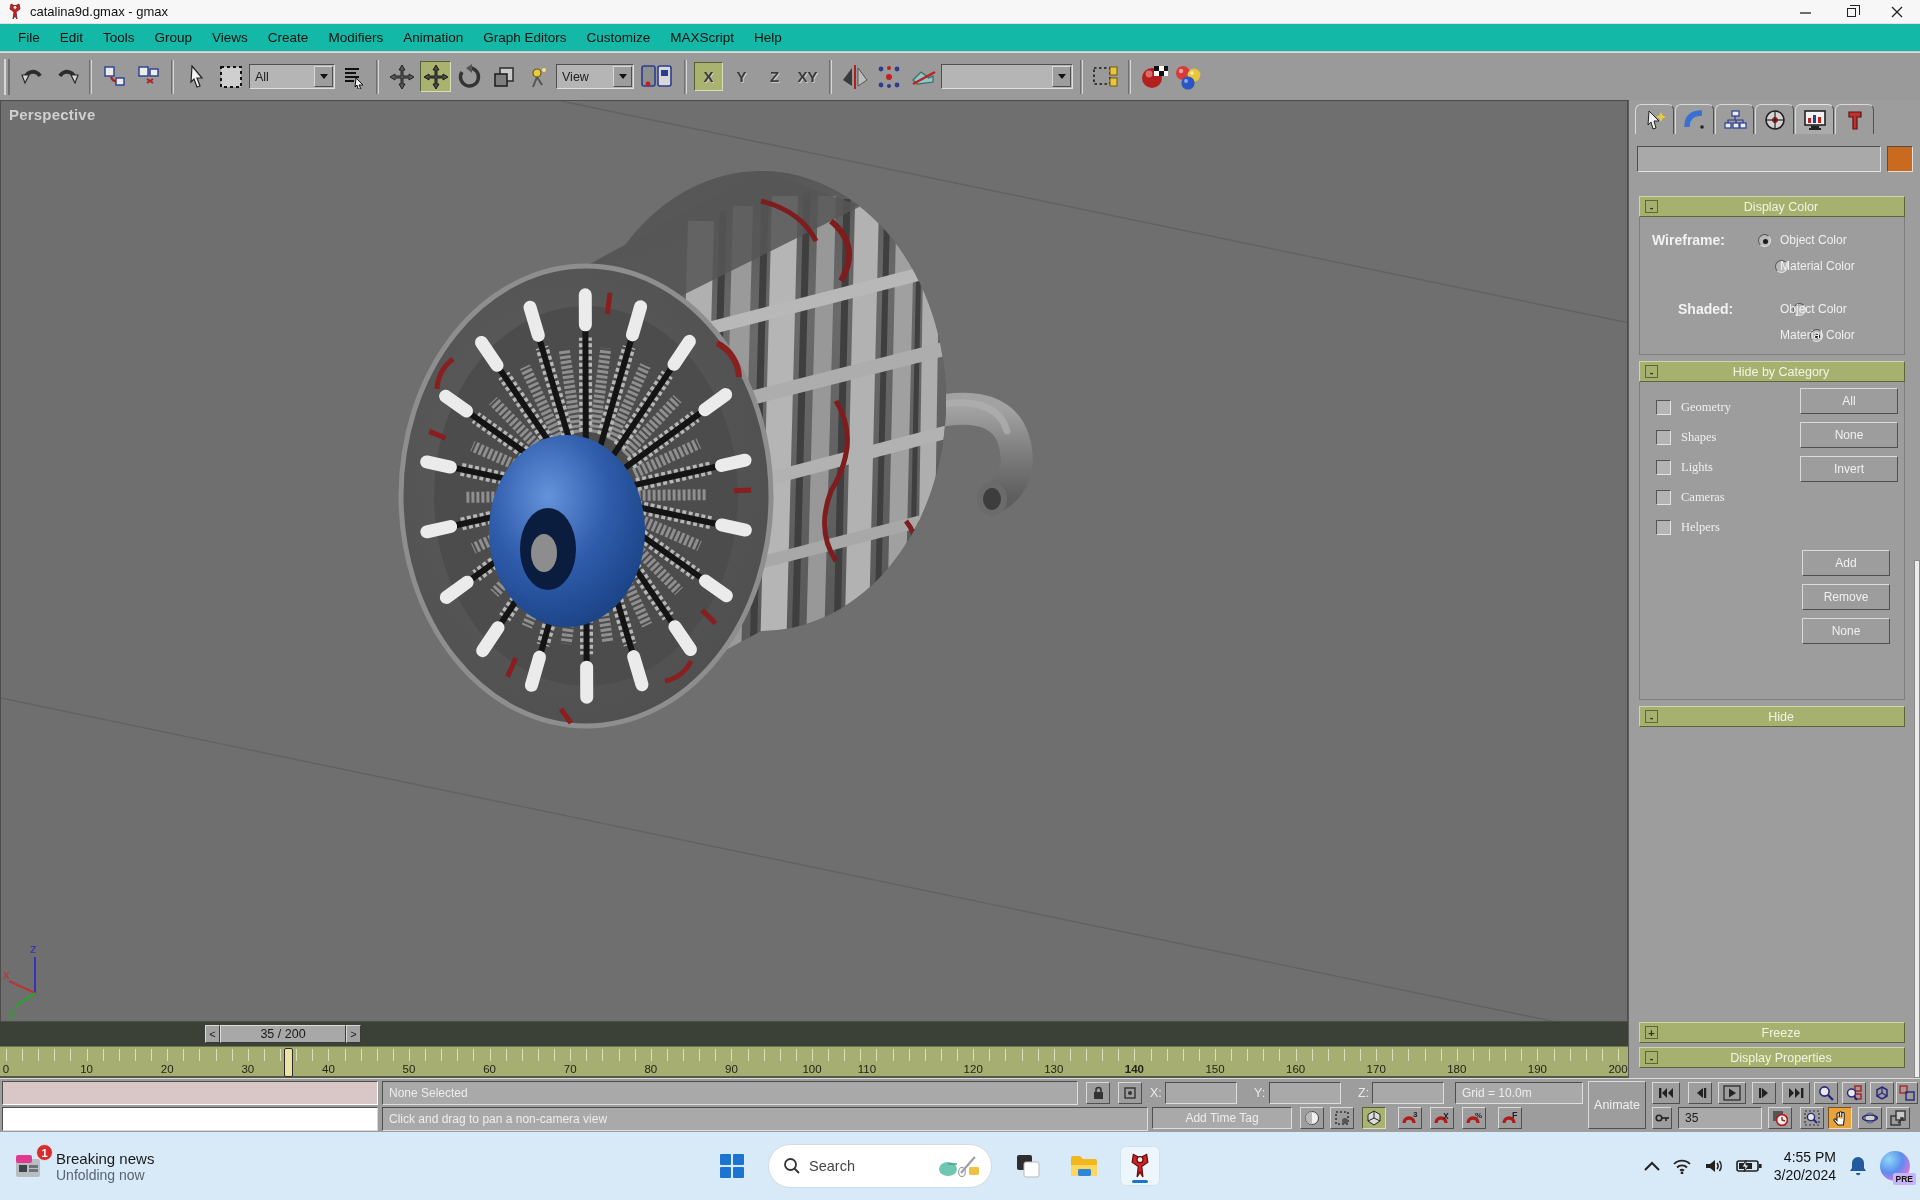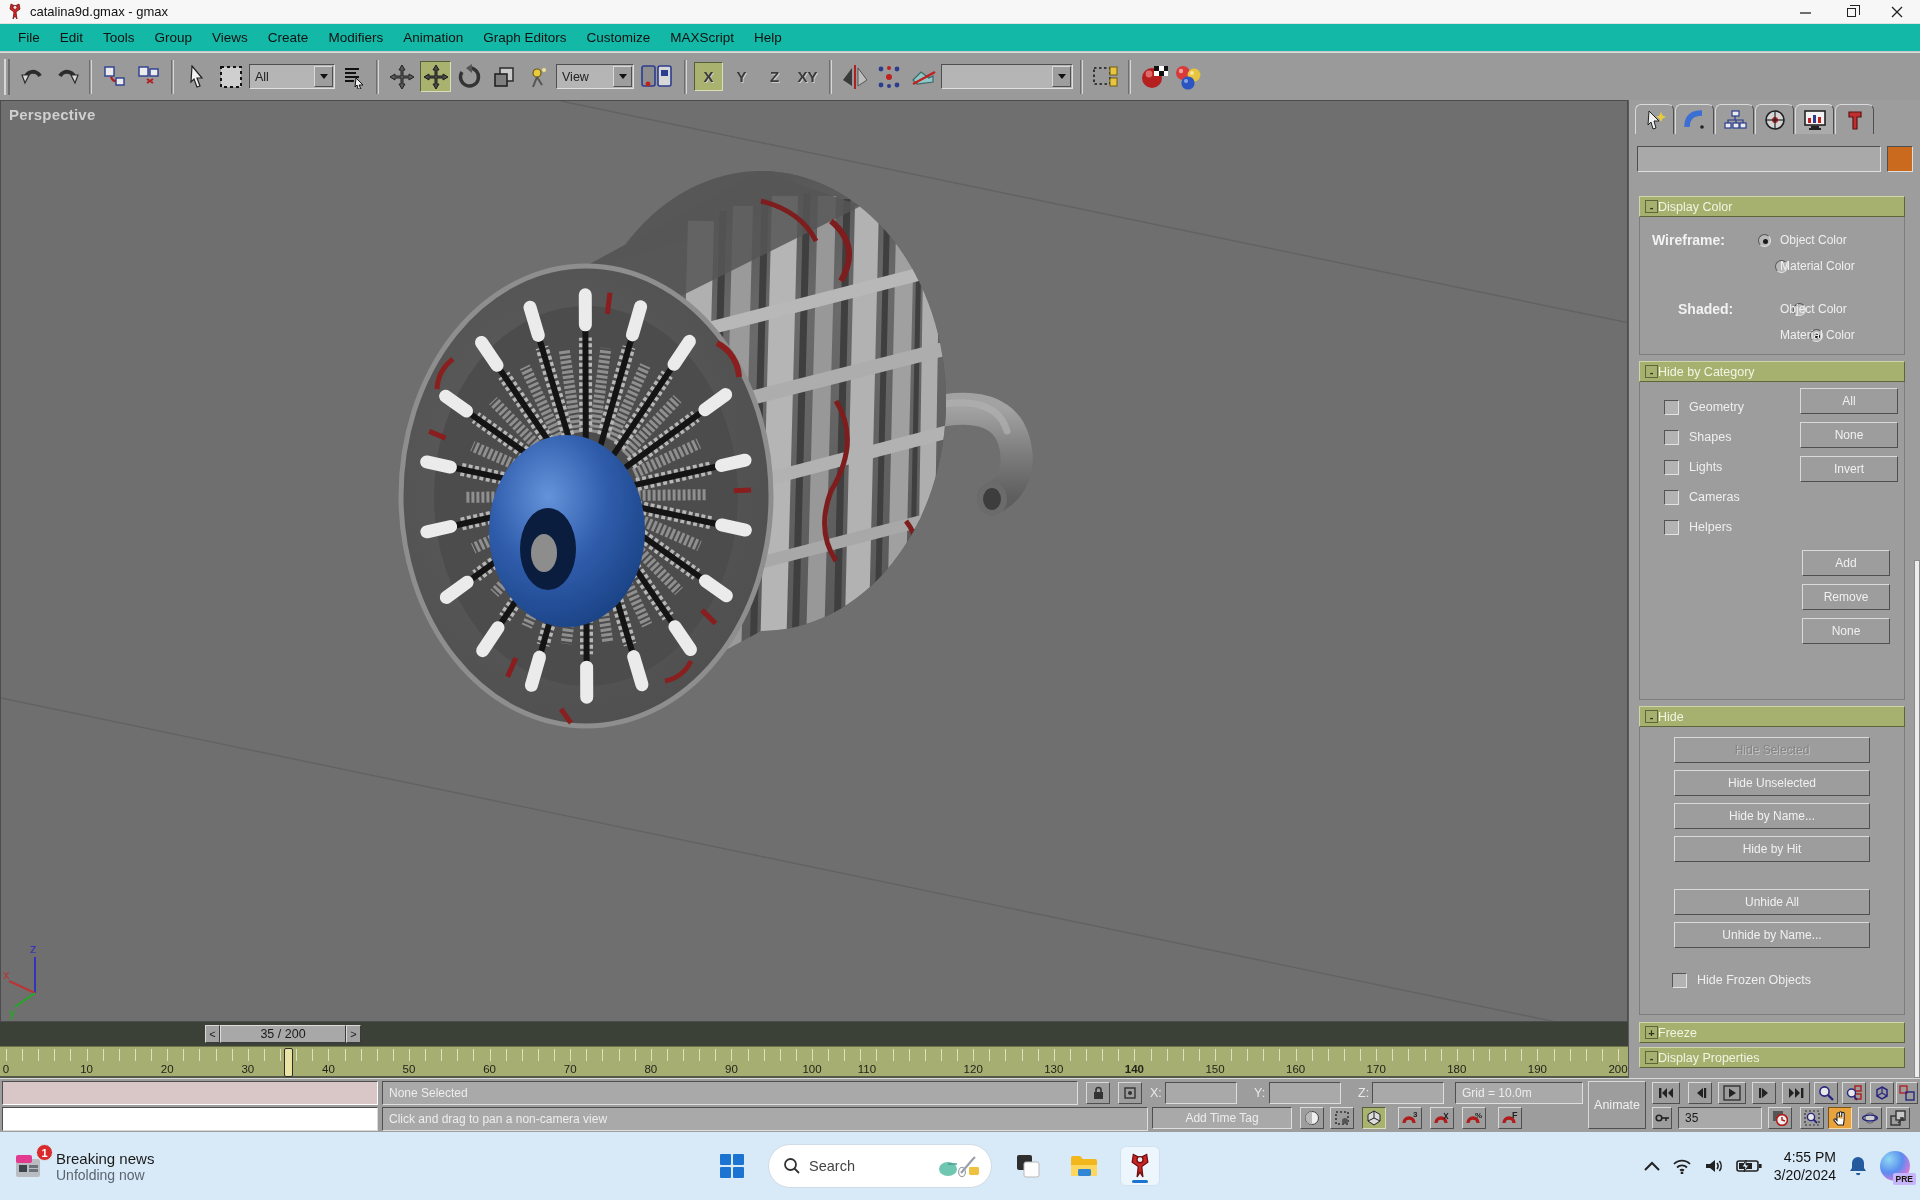--- a/index.html
+++ b/index.html
@@ -36,21 +36,21 @@
   
   #panel { left:1628px; top:100px; width:292px; height:978px; background:#9d9d9d; border-left:1px solid #5a5a5a; }
   #tabs { left:6px; top:4px; display:flex; gap:1px; }
   .tab { width:39px; height:30px; background:#9d9d9d; border-top:1px solid #d9d9d9; border-left:1px solid #d9d9d9; border-right:1px solid #4f4f4f; border-bottom:none; border-radius:6px 6px 0 0; display:flex; align-items:center; justify-content:center; }
   .tab.active { background:#ababab; border-top:1px solid #e6e6e6; }
   #namefield { left:8px; top:46px; width:244px; height:26px; }
   .sunken { background:#a9a9a9; border-top:1px solid #4f4f4f; border-left:1px solid #4f4f4f; border-bottom:1px solid #dedede; border-right:1px solid #dedede; color:#ededed; font-size:12px; display:flex; align-items:center; padding-left:6px; }
   #colorswatch { left:258px; top:46px; width:26px; height:26px; background:#c96a1e; border-top:1px solid #4f4f4f; border-left:1px solid #4f4f4f; border-bottom:1px solid #dedede; border-right:1px solid #dedede;}
   .rollout-hd { left:10px; width:266px; height:21px; background:#a6b170; border-top:1px solid #cfd6a8; border-left:1px solid #cfd6a8; border-bottom:1px solid #5c6638; border-right:1px solid #5c6638; display:flex; align-items:center; }
   .rbox { width:13px; height:13px; margin-left:5px; border:1px solid #5c6638; color:#2e331c; font-size:11px; font-weight:bold; display:flex; align-items:center; justify-content:center; line-height:10px;}
-  .rtitle { flex:1; text-align:left; color:#f1f4e2; font-size:12.5px; }
+  .rtitle { flex:1; text-align:center; color:#f1f4e2; font-size:12.5px; }
   .rbody { left:10px; width:266px; border:1px solid #7d7d7d; border-top:none; background:#9d9d9d; }
   .plabel { color:#efefef; font-size:12px; }
   .blabel { color:#f2f2f2; font-weight:bold; font-size:14px; }
   .radio { width:13px; height:13px; border-radius:50%; background:#b8b8b8; border-top:1px solid #555; border-left:1px solid #555; border-bottom:1px solid #e3e3e3; border-right:1px solid #e3e3e3; position:relative; display:inline-block;}
   .radio.checked:after { content:""; position:absolute; left:3.5px; top:3.5px; width:5px; height:5px; border-radius:50%; background:#1a1a1a; }
   .cbx { width:15px; height:15px; background:#b3b3b3; border-top:1px solid #555; border-left:1px solid #555; border-bottom:1px solid #e3e3e3; border-right:1px solid #e3e3e3; display:inline-block; }
   .pbtn { background:#9d9d9d; border-top:1px solid #d9d9d9; border-left:1px solid #d9d9d9; border-bottom:1px solid #4f4f4f; border-right:1px solid #4f4f4f; color:#f0f0f0; font-size:12px; display:flex; align-items:center; justify-content:center; height:26px; }
   .pbtn.disabled { color:#848484; text-shadow:1px 1px 0 #c6c6c6; }
   .catrow { display:flex; align-items:center; gap:10px; height:30px; }
   .catrow span.lbl { color:#efefef; font-size:12.5px; }
@@ -552,21 +552,21 @@
     <span class="plabel abs" style="left:140px; top:85px;">Object Color</span>
     <span class="radio checked abs" style="left:118px; top:111px;"></span>
     <span class="plabel abs" style="left:140px; top:111px;">Material Color</span>
   </div>
 
   <div class="rollout-hd abs" style="top:261px">
     <span class="rbox">-</span>
     <span class="rtitle">Hide by Category</span>
   </div>
   <div class="rbody abs" style="top:282px; height:318px;">
-    <div id="catlist" class="abs" style="left:24px; top:10px;">
+    <div id="catlist" class="abs" style="left:16px; top:10px;font-family:Liberation Serif, serif;">
         <label class="catrow">
           <span class="cbx"></span>
           <span class="lbl">Geometry</span>
         </label>
         <label class="catrow">
           <span class="cbx"></span>
           <span class="lbl">Shapes</span>
         </label>
         <label class="catrow">
           <span class="cbx"></span>
@@ -589,36 +589,20 @@
     <div class="sidecol abs" style="left:162px; top:168px;">
         <div class="pbtn" style="width:88px">Add</div>
         <div class="pbtn" style="width:88px">Remove</div>
         <div class="pbtn" style="width:88px">None</div>
       </div>
   </div>
 
   <div class="rollout-hd abs" style="top:606px">
     <span class="rbox">-</span>
     <span class="rtitle">Hide</span>
-  </div>
-  <div class="rbody abs" style="top:627px; height:288px;">
-    <div style="padding-top:10px;">
-        <div class="pbtn hidebtn disabled">Hide Selected</div>
-        <div class="pbtn hidebtn">Hide Unselected</div>
-        <div class="pbtn hidebtn">Hide by Name...</div>
-        <div class="pbtn hidebtn">Hide by Hit</div>
-      </div>
-    <div style="padding-top:20px;">
-        <div class="pbtn hidebtn">Unhide All</div>
-        <div class="pbtn hidebtn">Unhide by Name...</div>
-      </div>
-    <label class="catrow abs" style="left:32px; top:238px;">
-      <span class="cbx"></span>
-      <span class="lbl">Hide Frozen Objects</span>
-    </label>
   </div>
 
   <div class="rollout-hd abs" style="top:922px">
     <span class="rbox">+</span>
     <span class="rtitle">Freeze</span>
   </div>
   <div class="rollout-hd abs" style="top:947px">
     <span class="rbox">-</span>
     <span class="rtitle">Display Properties</span>
   </div>

